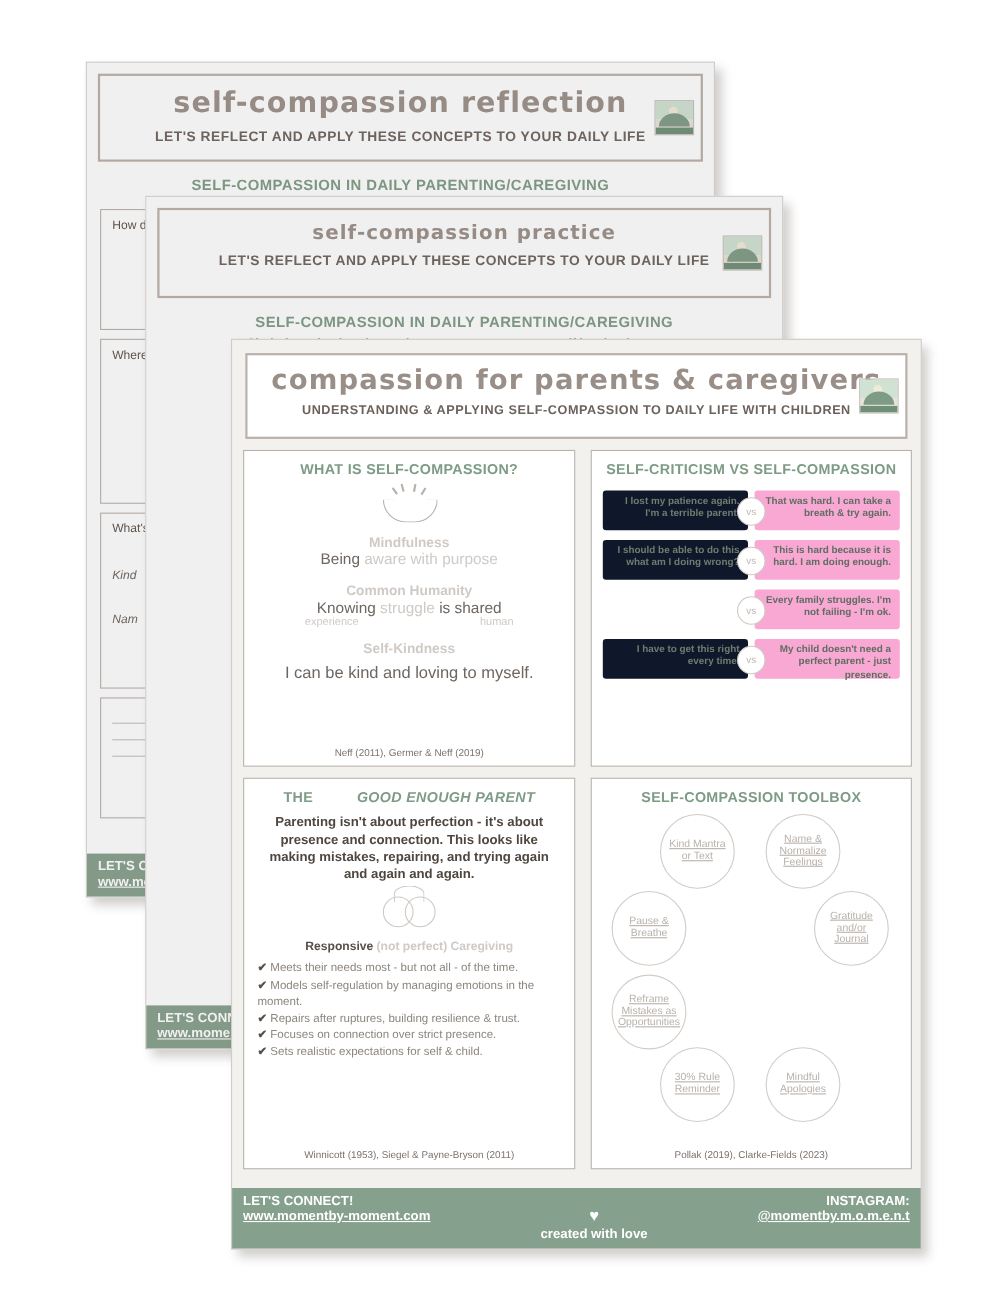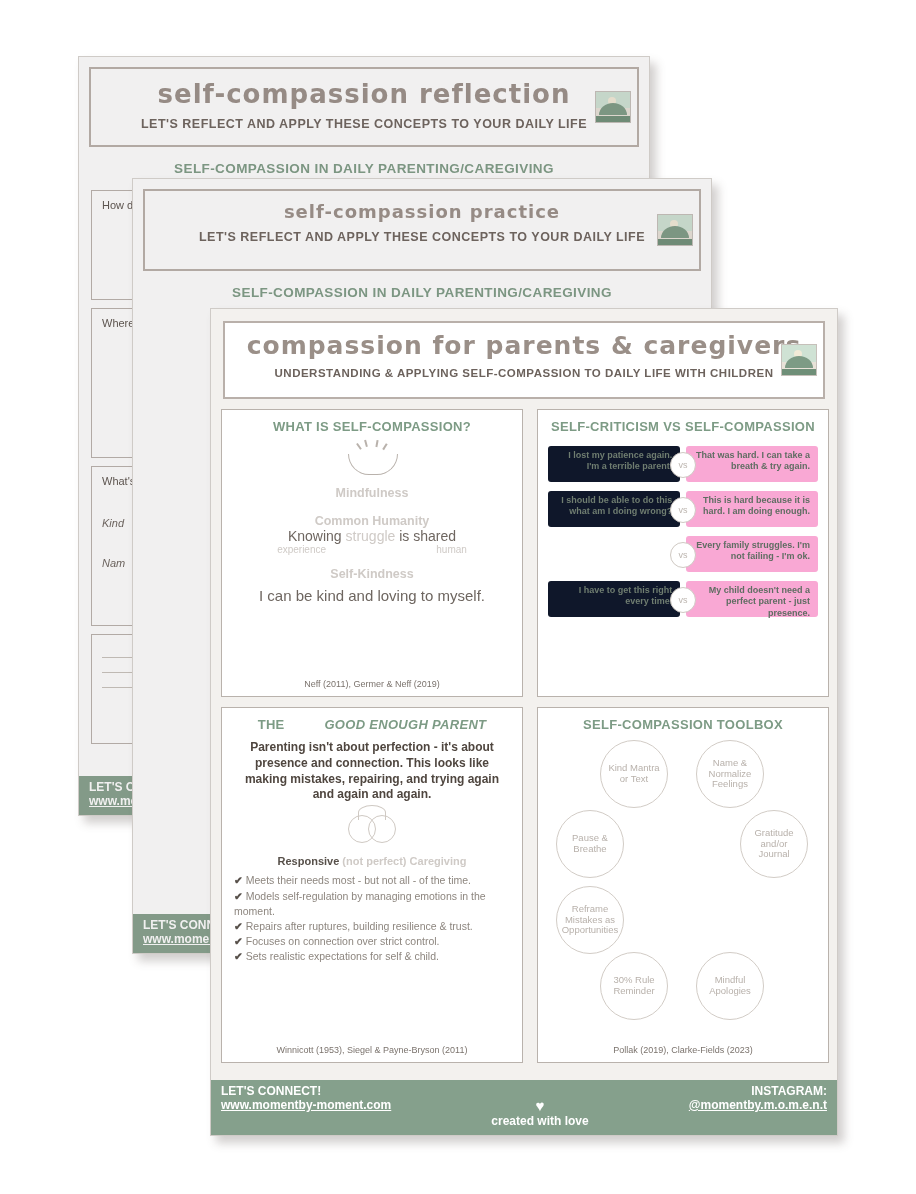--- a/index.html
+++ b/index.html
@@ -286,20 +286,21 @@
     border-radius: 50%;
     display: flex;
     align-items: center;
     justify-content: center;
     text-align: center;
     font-size: 9.5px;
     color: #b8b1ab;
     line-height: 1.15;
     padding: 4px;
     box-sizing: border-box;
+    text-decoration: underline;
   }
 </style>
 </head>
 <body>
 
 <div class="stage">
 
   <div class="sheet shadowed" style="left:78px; top:56px; width:572px; height:760px;">
     <div class="banner" style="height:62px;">
       <div class="title" style="font-size:26px; margin-top:4px;">self-compassion reflection</div>
@@ -399,20 +400,23 @@
       <div class="hands">
         <div class="ray r1"></div>
           <div class="ray r2"></div>
           <div class="ray r3"></div>
           <div class="ray r4"></div>
         <div class="bowl"></div>
       </div>
 
       <div class="wis-row">
         <div class="wis-h faded">Mindfulness</div>
+        <div class="wis-b">
+          <span style="color:#6e6660;">Being </span><span class="faded">aware</span><span class="faded"> with purpose</span>
+        </div>
       </div>
 
       <div class="wis-row" style="margin-top:14px;">
         <div class="wis-h faded">Common Humanity</div>
         <div class="wis-b">
           <span style="color:#6e6660;text-align:center;">Knowing </span><span class="faded">struggle</span><span style="color:#6e6660;"> is shared</span>
         </div>
         <div style="display:flex; justify-content:space-around; font-size:10px;" class="faded">
           <span>experience</span>
           <span>human</span>
@@ -467,21 +471,21 @@
       </div>
 
       <div class="gep-sub">
         <span style="color:#57504a;">Responsive</span><span class="faded"> (not perfect) </span><span class="faded">Caregiving</span>
       </div>
 
       <div class="gep-list">
         <div><span class="check">✔</span> <span>Meets their needs most - but not all - of the time.</span></div>
         <div><span class="check">✔</span> <span>Models self-regulation by managing emotions in the moment.</span></div>
         <div><span class="check">✔</span> <span>Repairs after ruptures, building resilience &amp; trust.</span></div>
-        <div><span class="check">✔</span> <span>Focuses on connection over strict control.</span></div>
+        <div><span class="check">✔</span> <span>Focuses on connection over strict presence.</span></div>
         <div><span class="check">✔</span> <span>Sets realistic expectations for self &amp; child.</span></div>
       </div>
 
       <div class="cite">Winnicott (1953), Siegel &amp; Payne-Bryson (2011)</div>
     </div>
 
     <div class="panel" style="left:326px; top:398px; width:292px; height:356px;">
       <div class="panel-title">SELF-COMPASSION TOOLBOX</div>
 
       <div style="position:absolute; left:0; top:22px; width:100%; height:310px;">

